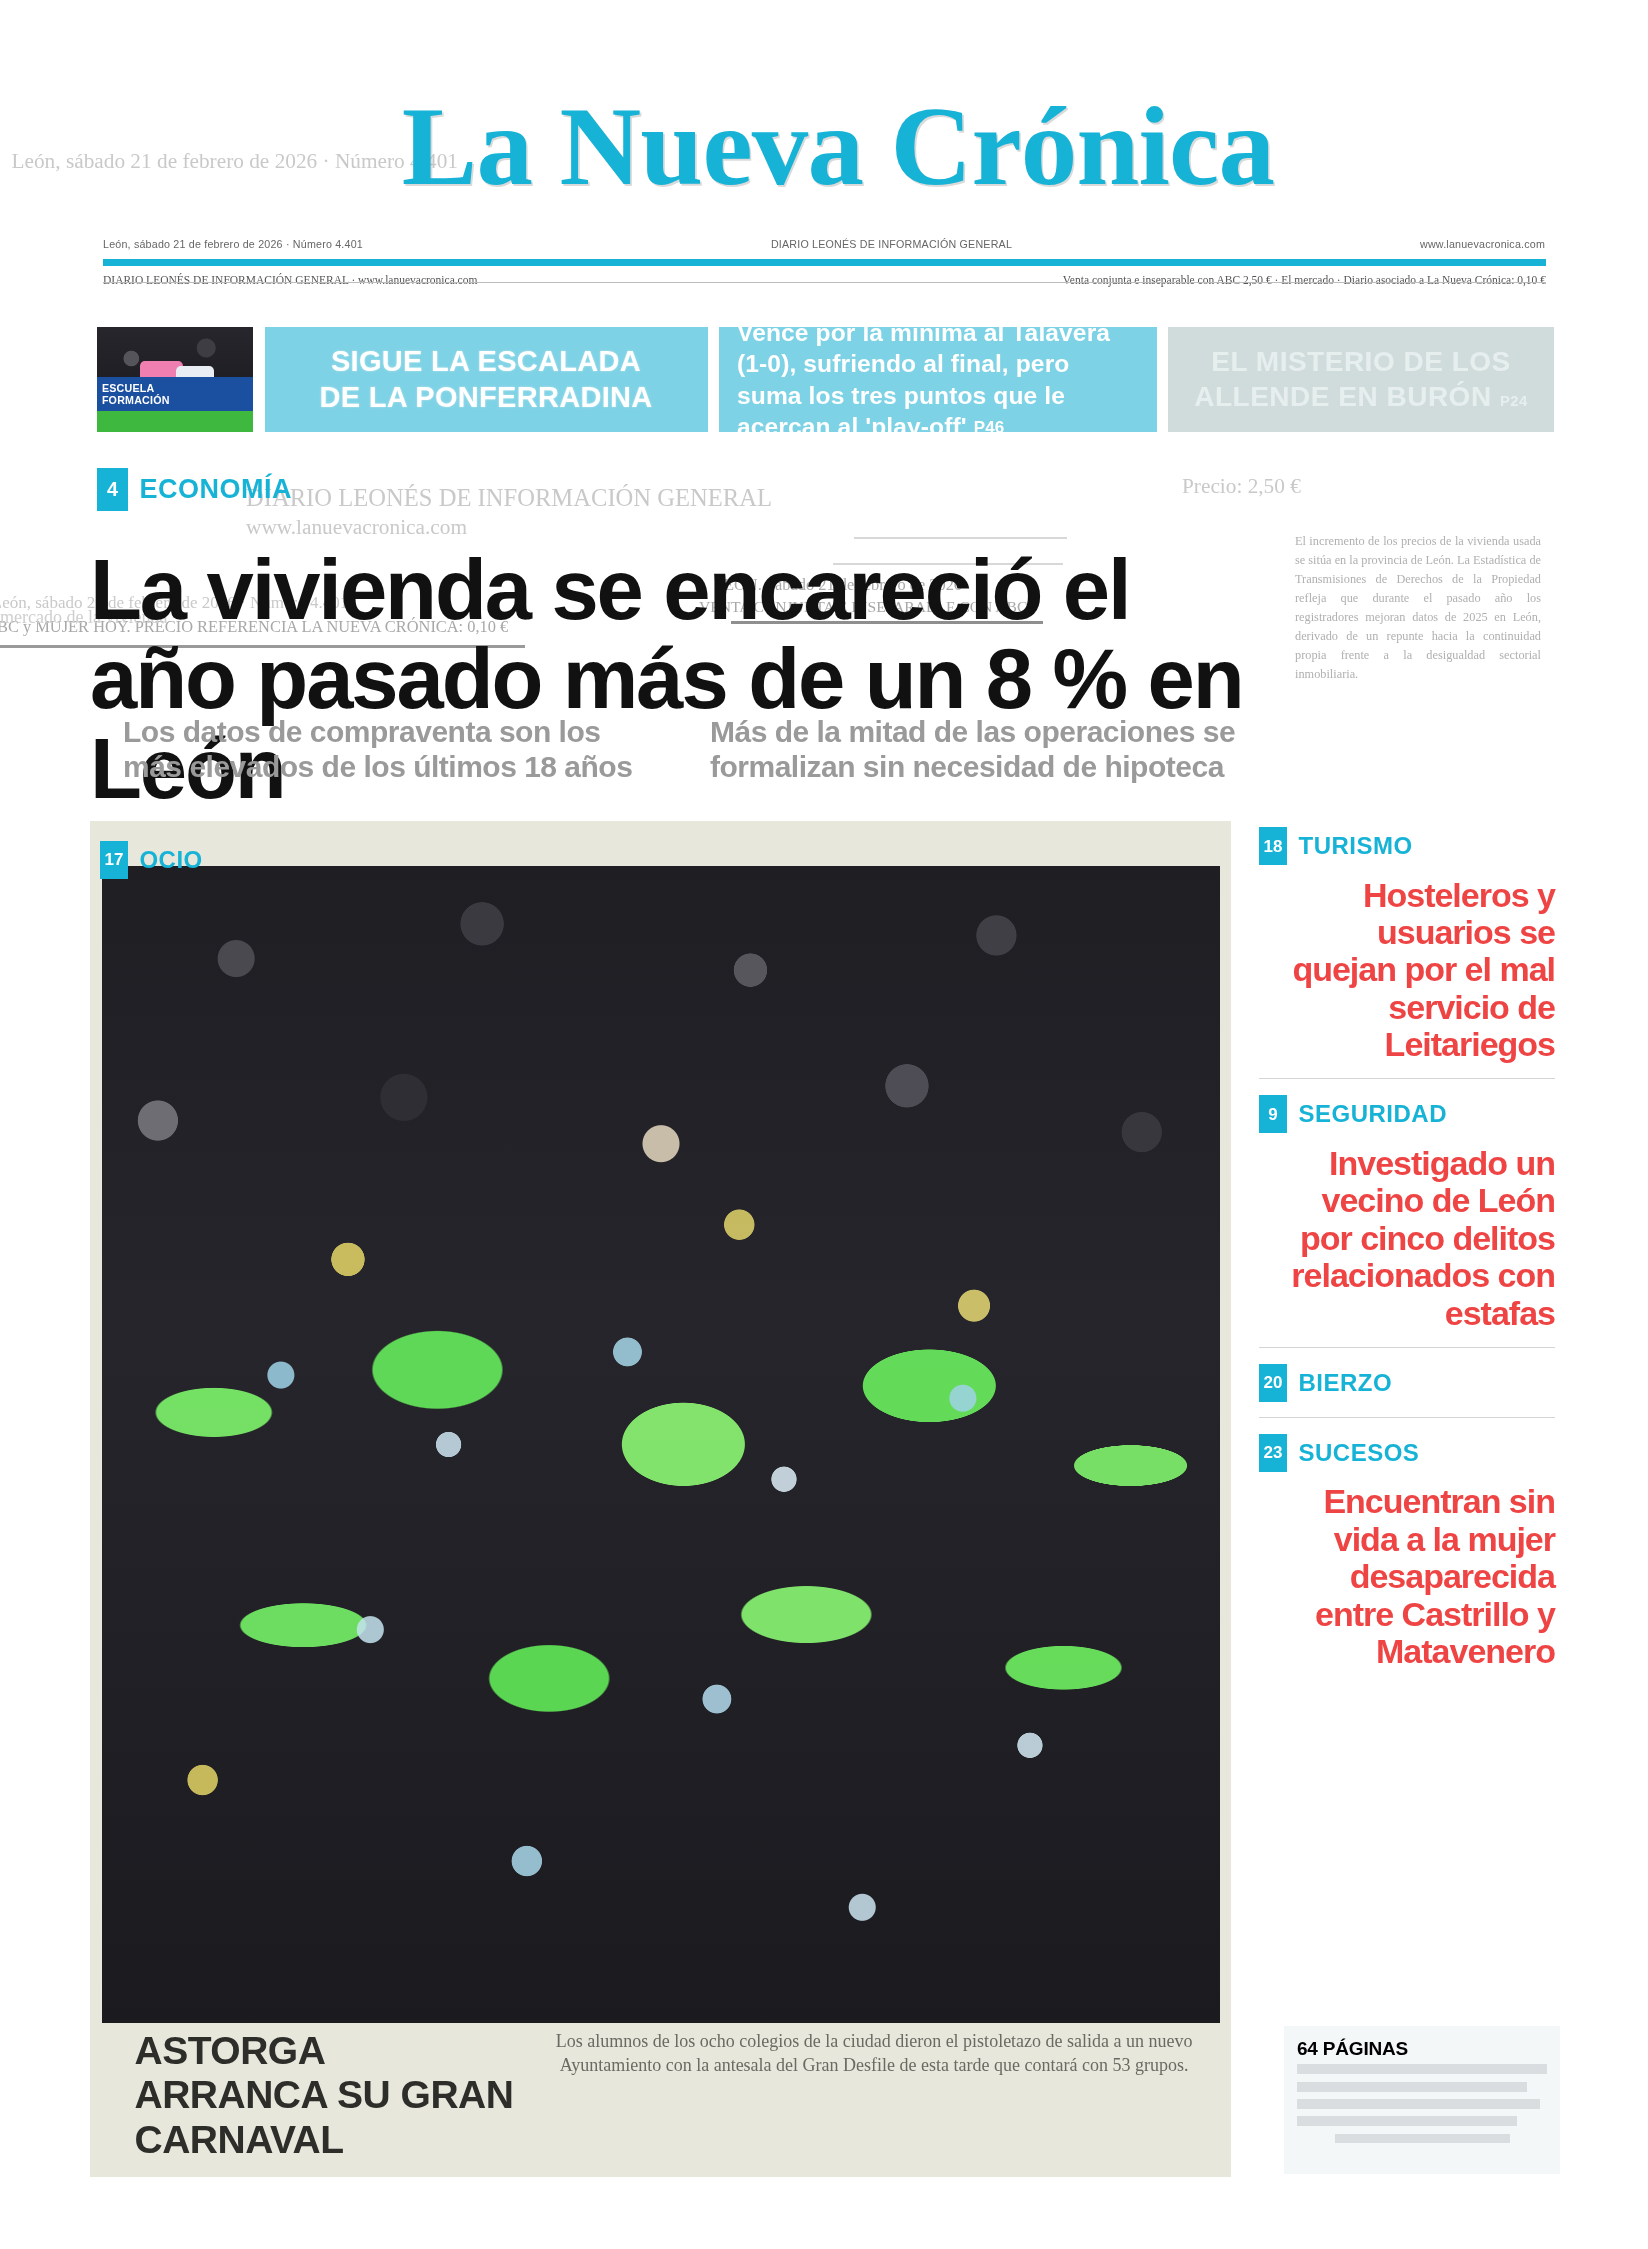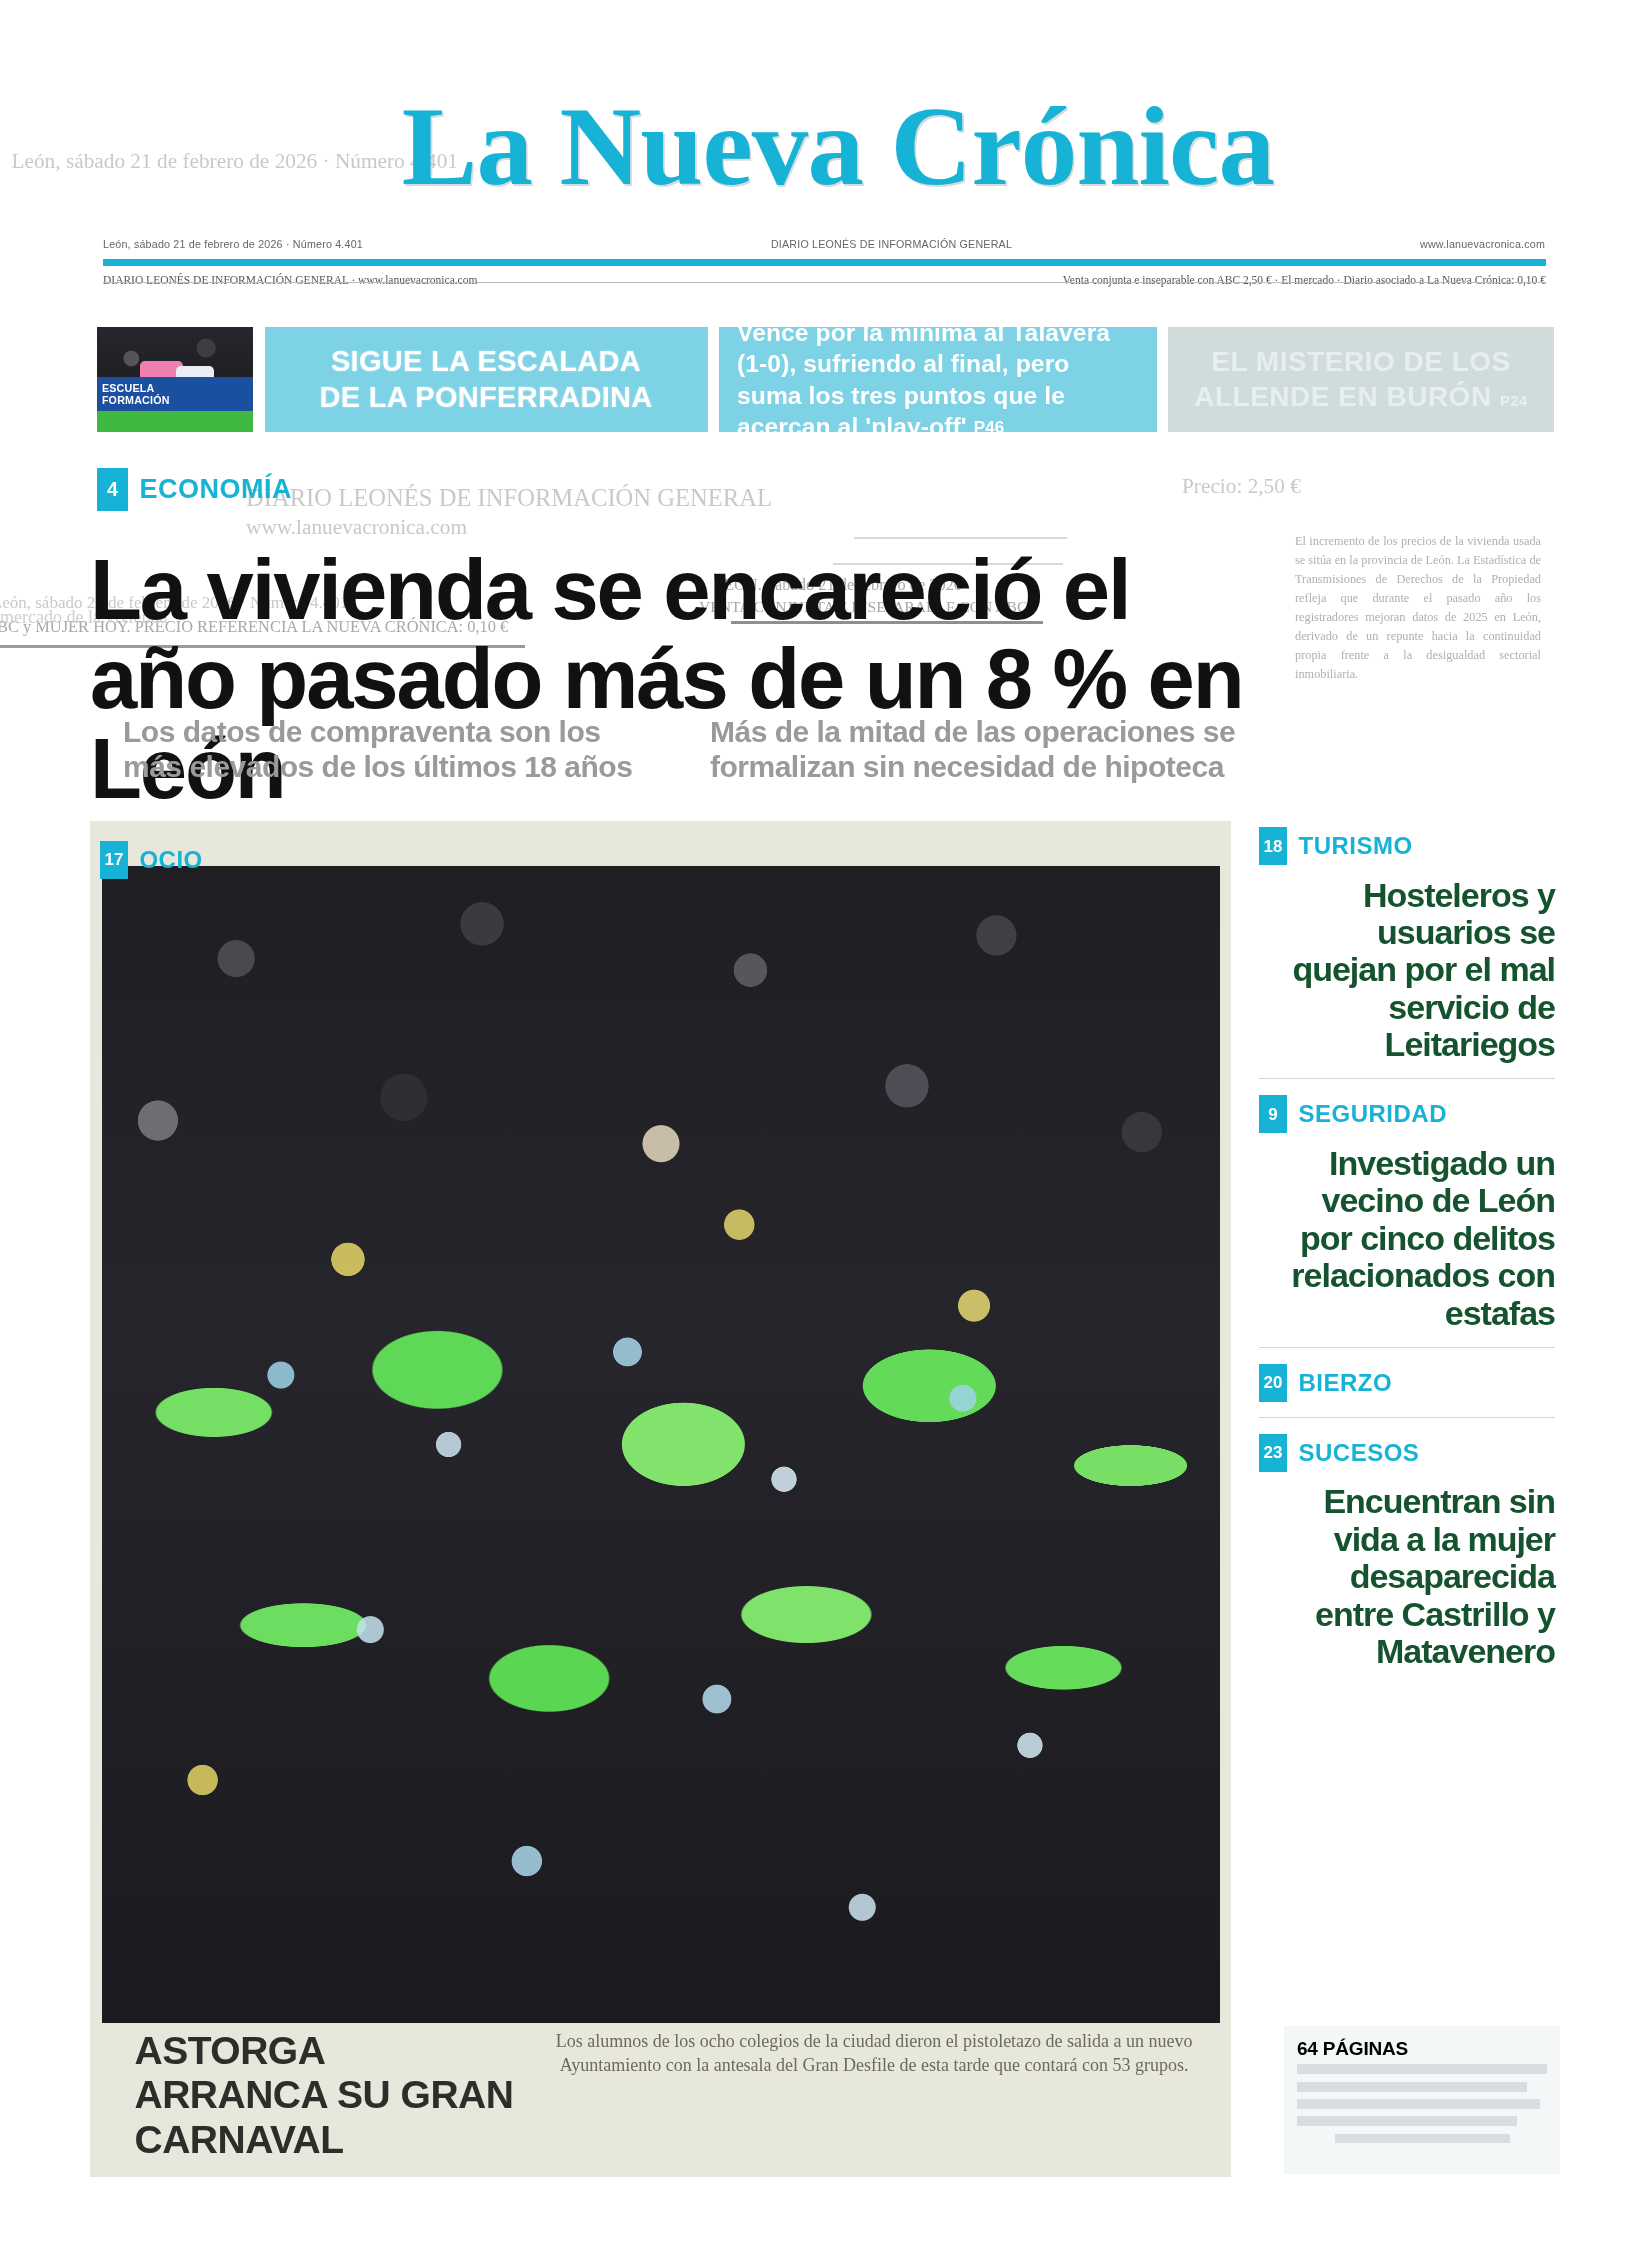--- a/index.html
+++ b/index.html
@@ -342,21 +342,21 @@
     margin: 0 0 16.4px 0;
   }
   .rail-item { margin-bottom: 14.8px; }
   .rail-kicker { margin-bottom: 11.5px; }
   .rail-head {
     text-align: right;
     font-size: 34px;
     font-weight: bold;
     line-height: 1.1;
     letter-spacing: -1px;
-    color: #14532d;
+    color: #ef4444;
     padding-left: 6.6px;
   }
 
   
   .promo {
     position: absolute;
     left: 1284px; top: 2026px;
     width: 276px; height: 148px;
     background: #f4f7f8;
     padding: 11.5px 13px;

